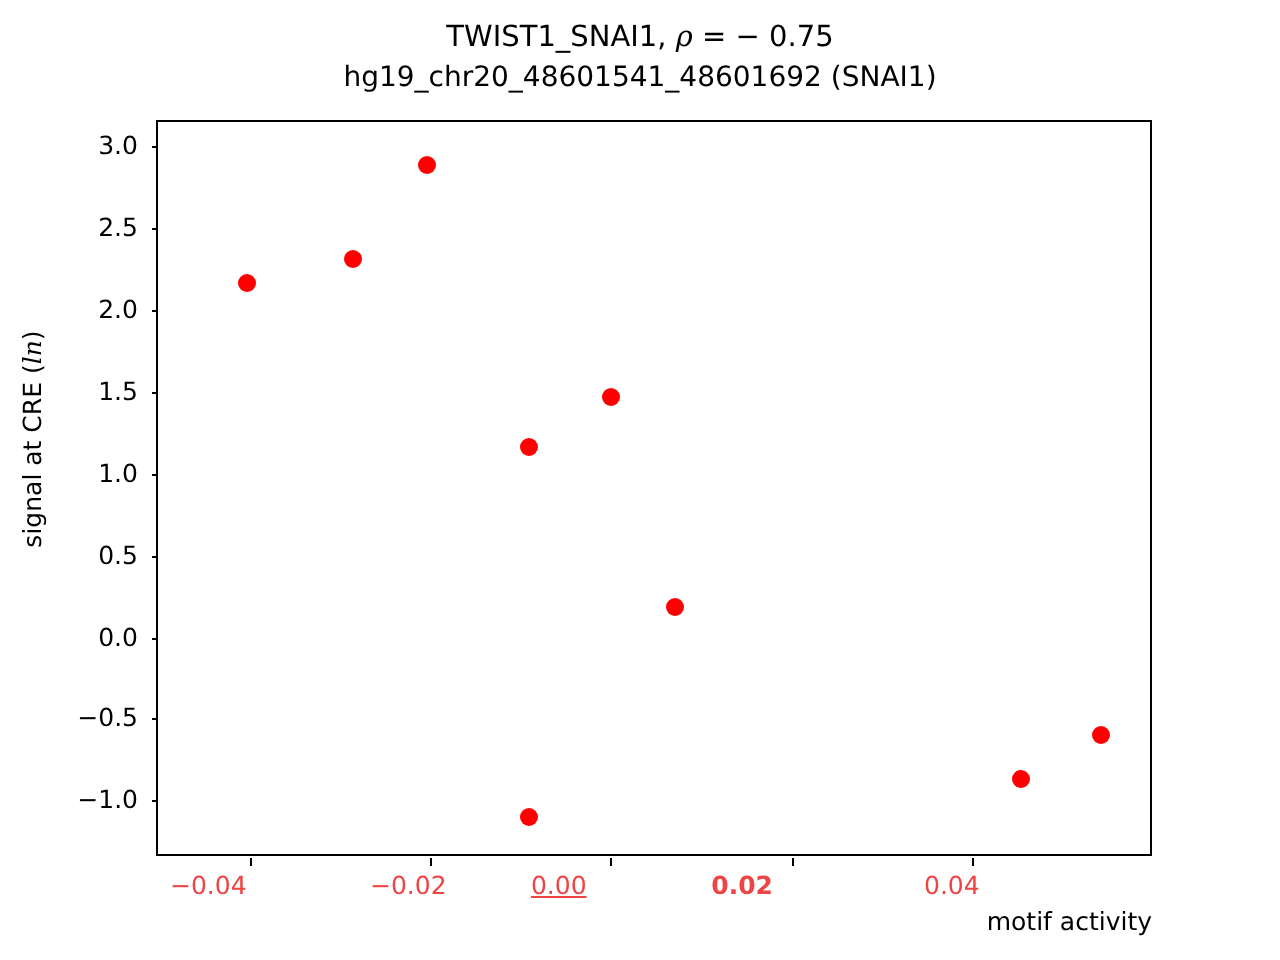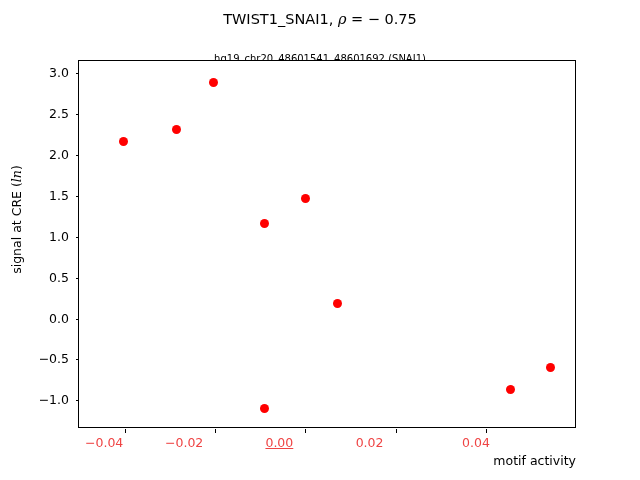--- a/index.html
+++ b/index.html
@@ -29,22 +29,21 @@
     text-align: center;
     line-height: 20px;
     font-size: 14.5px;
     color: #000000;
   }
   #title-line1 .rho {
     font-style: italic;
     font-family: "DejaVu Serif", serif;
   }
   #title-line2 {
-    font-size: 10px;
-    margin-top: 20px;
+    font-size: 14px;
   }
   
   #axes {
     position: absolute;
     left: 78px;
     top: 60px;
     width: 498px;
     height: 368px;
     border: 1.1px solid #000000;
     box-sizing: border-box;
@@ -144,25 +143,25 @@
         <div class="marker" title="-0.0091, 1.16" style="left: 185.397px; top: 162.738px;"></div>
         <div class="marker" title="0, 1.47" style="left: 226.446px; top: 137.387px;"></div>
         <div class="marker" title="0.007, 0.18" style="left: 258.022px; top: 242.88px;"></div>
         <div class="marker" title="-0.009, -1.1" style="left: 185.848px; top: 347.556px;"></div>
         <div class="marker" title="0.0455, -0.87" style="left: 431.69px; top: 328.747px;"></div>
         <div class="marker" title="0.0543, -0.6" style="left: 471.386px; top: 306.667px;"></div>
       </div>
   <div class="xtick" style="left: 46.0109px;"></div>
       <div class="xticklabel" style="left: 46.0109px;">−0.04</div>
       <div class="xtick" style="left: 136.228px;"></div>
-      <div class="xticklabel" style="left: 126px;">−0.02</div>
+      <div class="xticklabel" style="left: 146px;">−0.02</div>
       <div class="xtick" style="left: 226.446px;"></div>
       <div class="xticklabel" style="left: 226.446px; text-decoration: underline;">0.00</div>
       <div class="xtick" style="left: 316.663px;"></div>
-      <div class="xticklabel" style="left: 316.663px;">0.02</div>
+      <div class="xticklabel" style="left: 316.663px; font-weight: bold;">0.02</div>
       <div class="xtick" style="left: 406.88px;"></div>
       <div class="xticklabel" style="left: 423px;">0.04</div>
       <div class="ytick" style="top: 339.378px;"></div>
       <div class="yticklabel" style="top: 339.378px;">−1.0</div>
       <div class="ytick" style="top: 298.489px;"></div>
       <div class="yticklabel" style="top: 298.489px;">−0.5</div>
       <div class="ytick" style="top: 257.6px;"></div>
       <div class="yticklabel" style="top: 257.6px;">0.0</div>
       <div class="ytick" style="top: 216.711px;"></div>
       <div class="yticklabel" style="top: 216.711px;">0.5</div>

